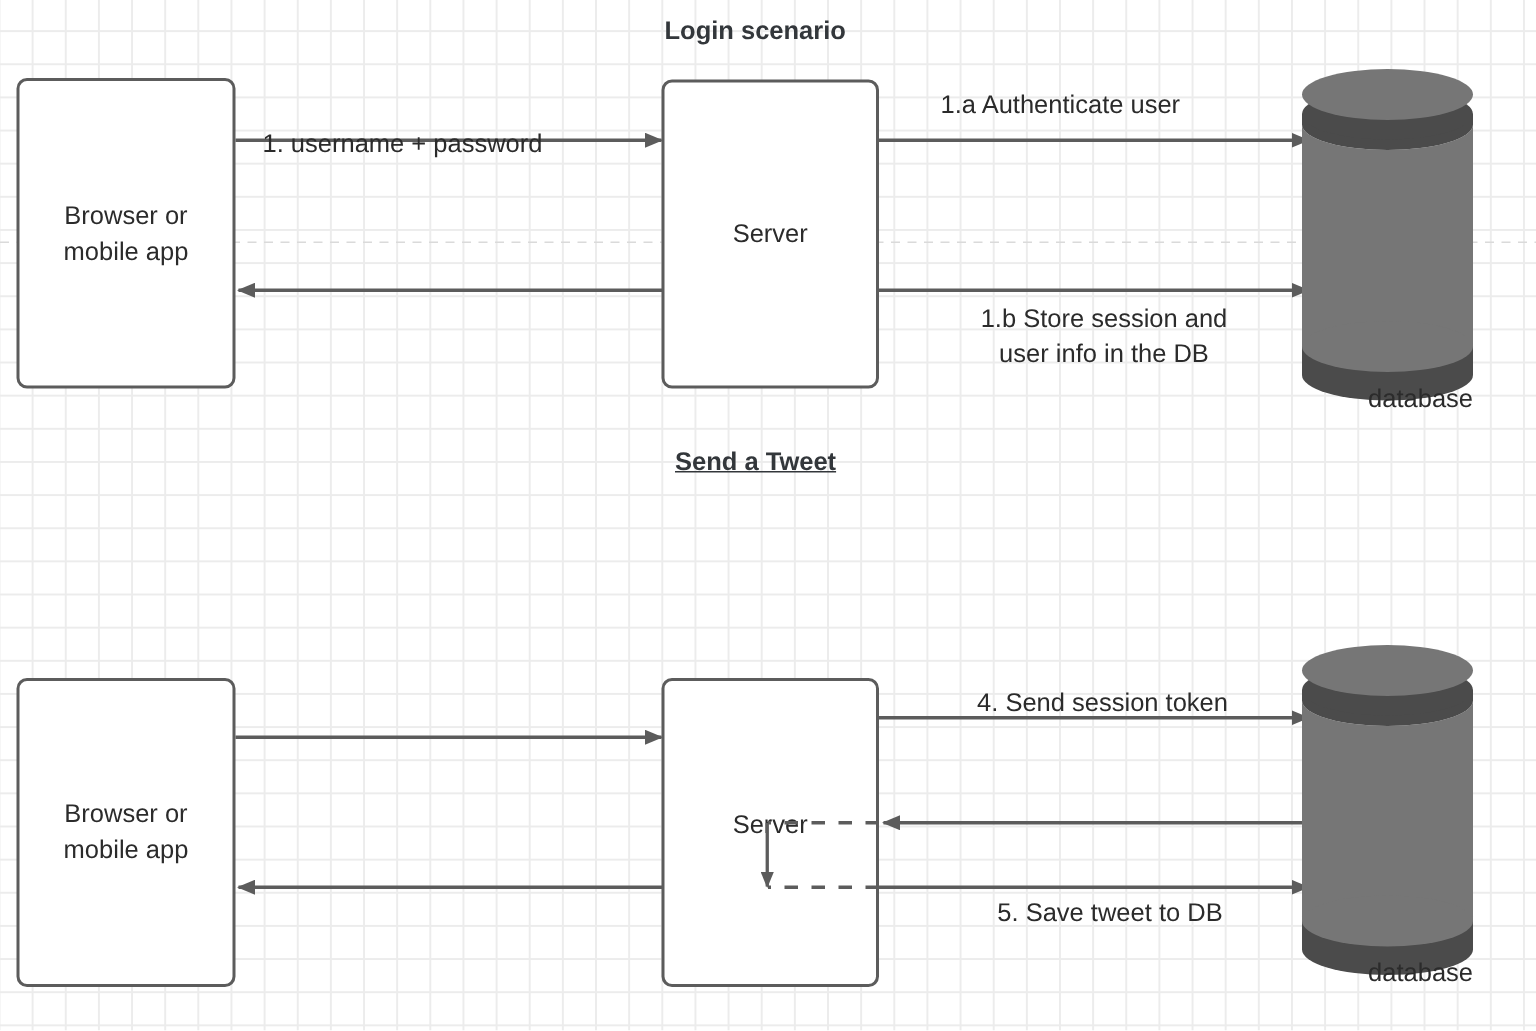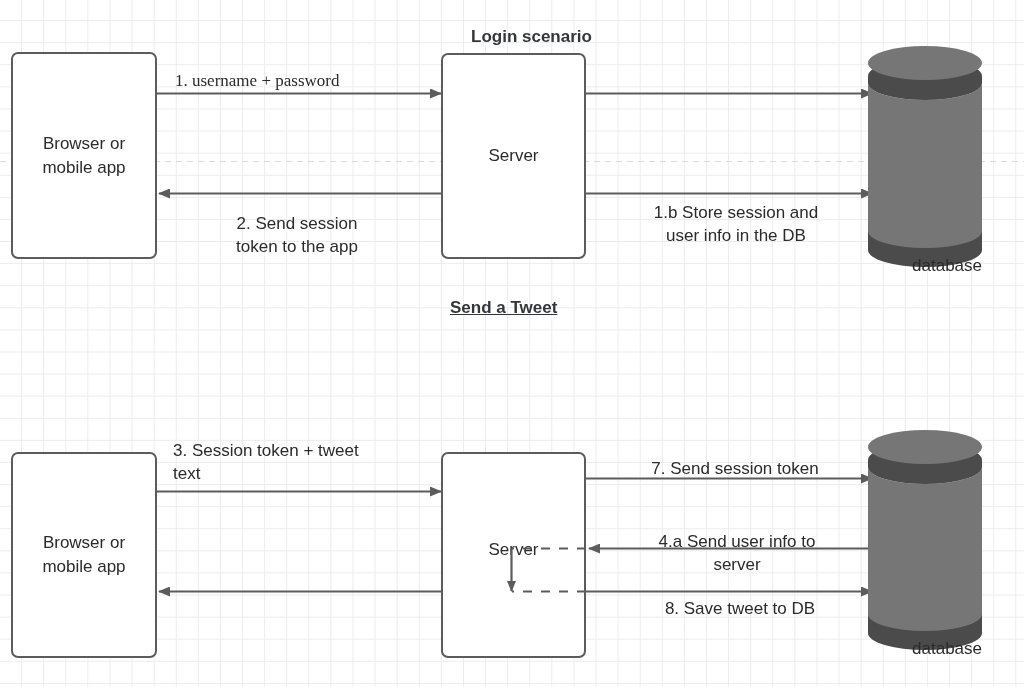--- a/index.html
+++ b/index.html
@@ -159,41 +159,36 @@
   </div>
 
   <svg class="svg-layer" viewBox="0 0 1024 687" xmlns="http://www.w3.org/2000/svg" style="z-index:4;">
     <g>
       <line x1="586" y1="548.5" x2="512" y2="548.5" stroke="#5c5c5c" stroke-width="2.2" stroke-dasharray="9 9"></line>
       <line x1="586" y1="591.5" x2="512" y2="591.5" stroke="#5c5c5c" stroke-width="2.2" stroke-dasharray="9 9"></line>
       <line x1="511.5" y1="548.5" x2="511.5" y2="591" stroke="#5c5c5c" stroke-width="2.2" marker-end="url(#ah-d)"></line>
     </g>
   </svg>
 
-  <div class="section-title" style="left:443px; top:27px;padding-left:28px;">Login scenario</div>
+  <div class="section-title" style="left:443px; top:11px;">Login scenario</div>
 
   <div class="section-title" style="left:450px; top:298px;text-decoration:underline;">Send a Tweet</div>
 
-  <div class="edge-label left" style="left:175px; top:69px; width:260px;font-family:Liberation Serif, serif;">1. username + password</div>
+  <div class="edge-label left" style="left:175px; top:84px; width:260px;">1. username + password</div>
 
+  <div class="edge-label left" style="left:627px; top:58px; width:260px;">1.a Authenticate user</div>
 
-  <div class="edge-label center" style="left:197px; top:212px; width:200px;">2. Send session
-token to the app</div>
 
   <div class="edge-label center" style="left:601px; top:201px; width:270px;">1.b Store session and
 user info in the DB</div>
 
   <div class="db-caption" style="left:868px; top:256px; width:114px;">database</div>
 
-  <div class="edge-label left" style="left:173px; top:439px; width:245px;">3. Session token + tweet
-text</div>
 
-  <div class="edge-label center" style="left:610px; top:457px; width:250px;">7. Send session token</div>
+  <div class="edge-label center" style="left:610px; top:457px; width:250px;">4. Send session token</div>
 
-  <div class="edge-label center" style="left:617px; top:530px; width:240px;">4.a Send user info to
-server</div>
 
-  <div class="edge-label center" style="left:620px; top:597px; width:240px;">8. Save tweet to DB</div>
+  <div class="edge-label center" style="left:620px; top:597px; width:240px;">5. Save tweet to DB</div>
 
 
   <div class="db-caption" style="left:868px; top:639px; width:114px;">database</div>
 
 </div>
 
 </body></html>

